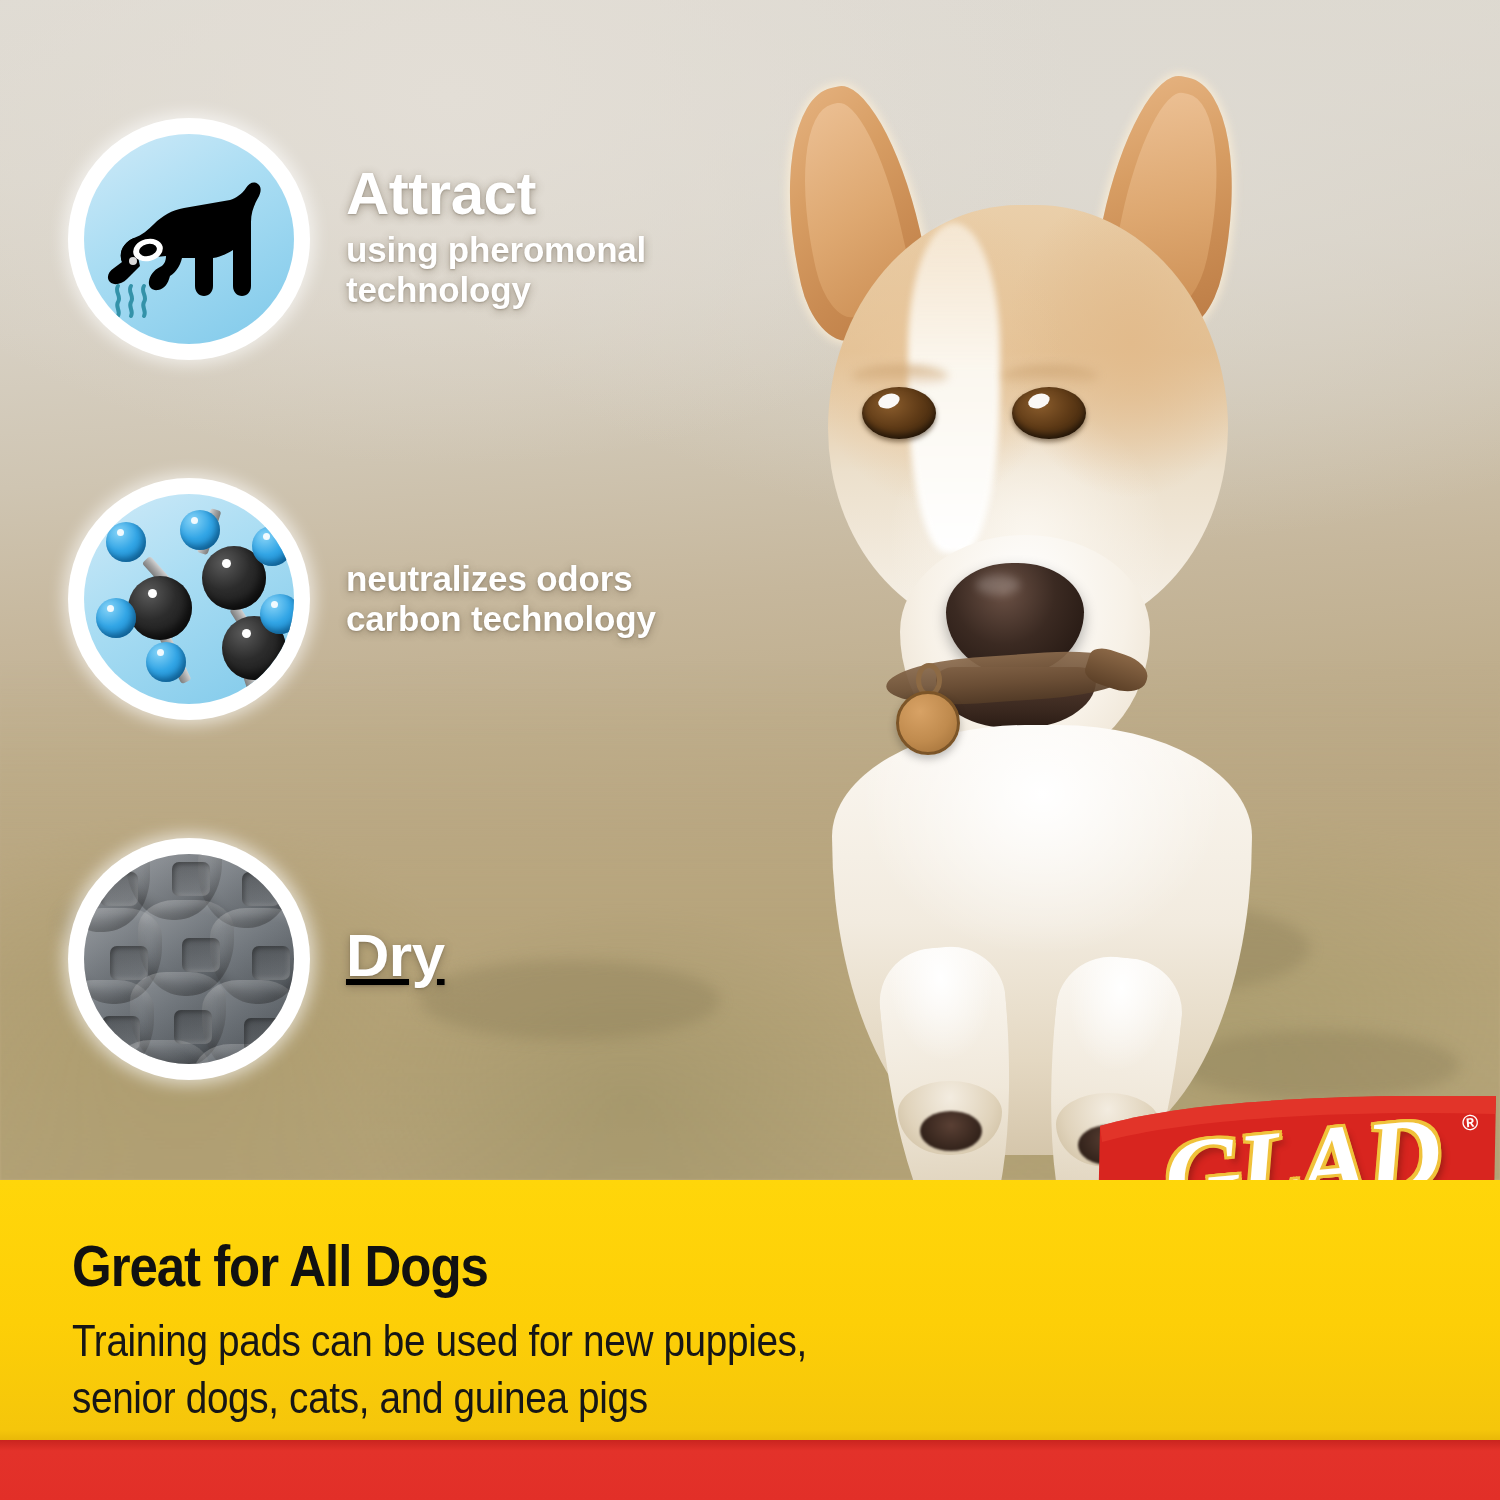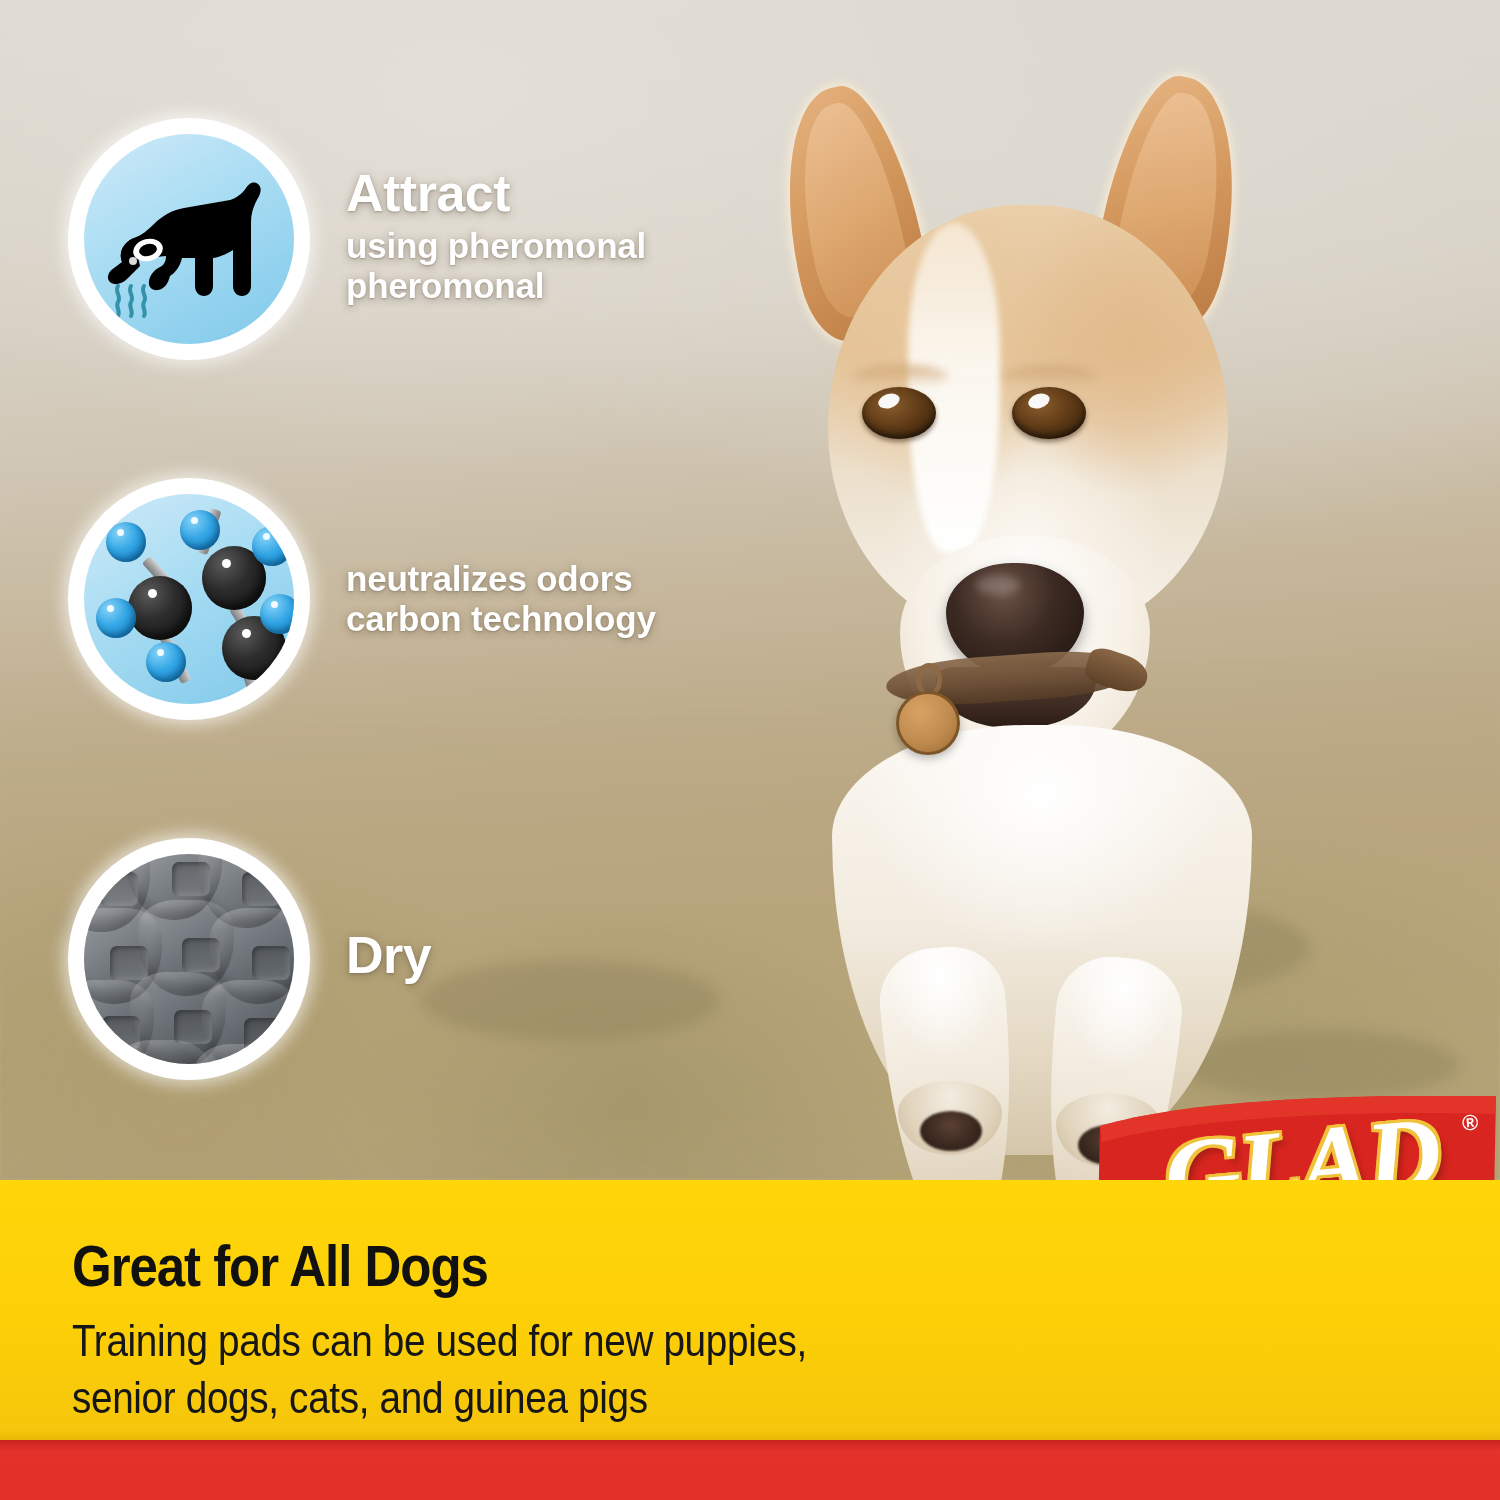--- a/index.html
+++ b/index.html
@@ -177,21 +177,21 @@
     background:radial-gradient(ellipse at 50% 36%, #5a4034 0%, #33231b 70%, #1e1310 100%);
     border-radius:50%; filter:blur(1px);
   }
   .paw-pad.l { left:180px; top:1076px; }
   .paw-pad.r { left:338px; top:1090px; }
 
   
   .feature { position:absolute; display:flex; align-items:center; }
   .feature.f1 { left:68px; top:118px; }
   .feature.f2 { left:68px; top:478px; }
-  .feature.f3 { left:68px; top:838px; }
+  .feature.f3 { left:68px; top:838px;text-decoration:underline; }
 
   .badge {
     position:relative; width:242px; height:242px; flex:0 0 242px;
     border-radius:50%;
     background:#ffffff;
     padding:16px;
     box-shadow:0 0 16px 5px rgba(255,255,255,.60);
   }
   .badge-inner {
     position:relative; width:100%; height:100%;
@@ -199,21 +199,21 @@
   }
   .badge-blue .badge-inner {
     background:linear-gradient(150deg,#cfeaf8 0%,#aaddf3 42%,#7fc9ea 100%);
   }
   .badge-grey .badge-inner {
     background:linear-gradient(150deg,#8d9196 0%,#6f757b 48%,#565c62 100%);
   }
 
   .ftext { margin-left:36px; padding-bottom:6px; }
   .ftitle {
-    font-size:52px; font-weight:700; color:#ffffff; line-height:1.02;
+    font-size:60px; font-weight:700; color:#ffffff; line-height:1.02;
     letter-spacing:-.5px;
     text-shadow:0 2px 10px rgba(90,78,58,.45), 0 1px 2px rgba(90,78,58,.35);
   }
   .fsub {
     margin-top:6px;
     font-size:35px; font-weight:700; color:#ffffff; line-height:1.14;
     letter-spacing:-.2px;
     text-shadow:0 2px 9px rgba(90,78,58,.45), 0 1px 2px rgba(90,78,58,.35);
   }
   .fsub span { display:block; }
@@ -390,21 +390,21 @@
             <path d="M47 152 C43 158 51 162 47 168 C44 173 50 177 47 182"></path>
             <path d="M60 152 C56 158 64 162 60 168 C57 173 63 177 60 182"></path>
           </g>
         </svg>
       </div>
     </div>
     <div class="ftext">
       <div class="ftitle">Attract</div>
       <div class="fsub">
         <span>using pheromonal</span>
-        <span>pheromonal</span>
+        <span>technology</span>
       </div>
     </div>
   </div>
 
   <div class="feature f2">
     <div class="badge badge-blue">
       <div class="badge-inner">
         <div class="mol">
 
           <div class="bond" style="left:62px;  top:60px;  width:60px; transform:rotate(48deg);"></div>

